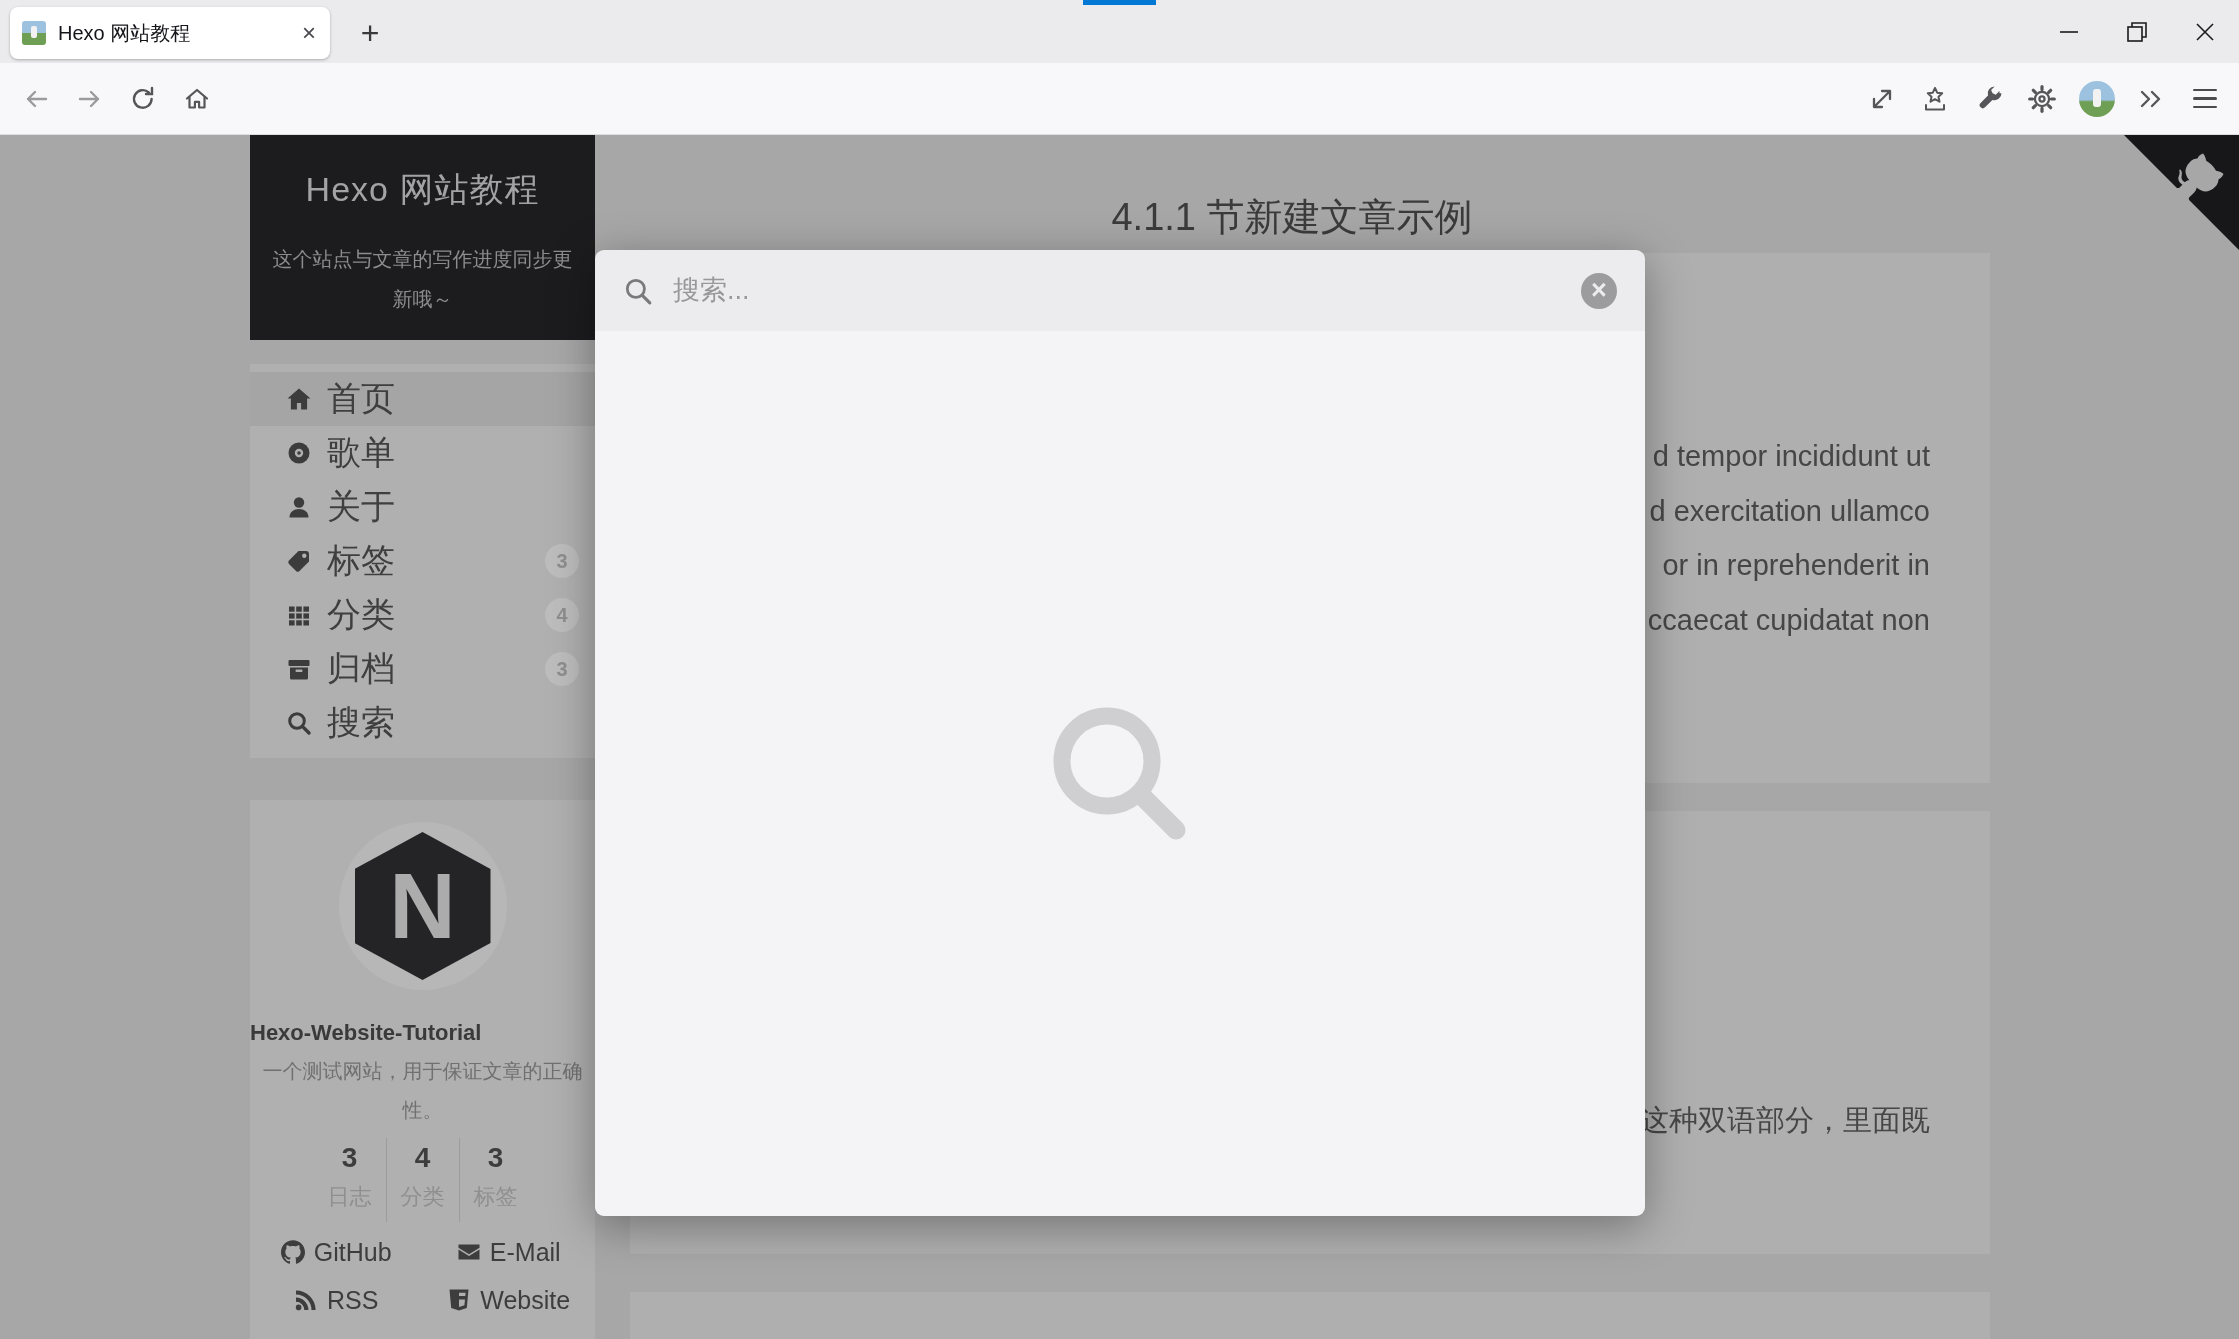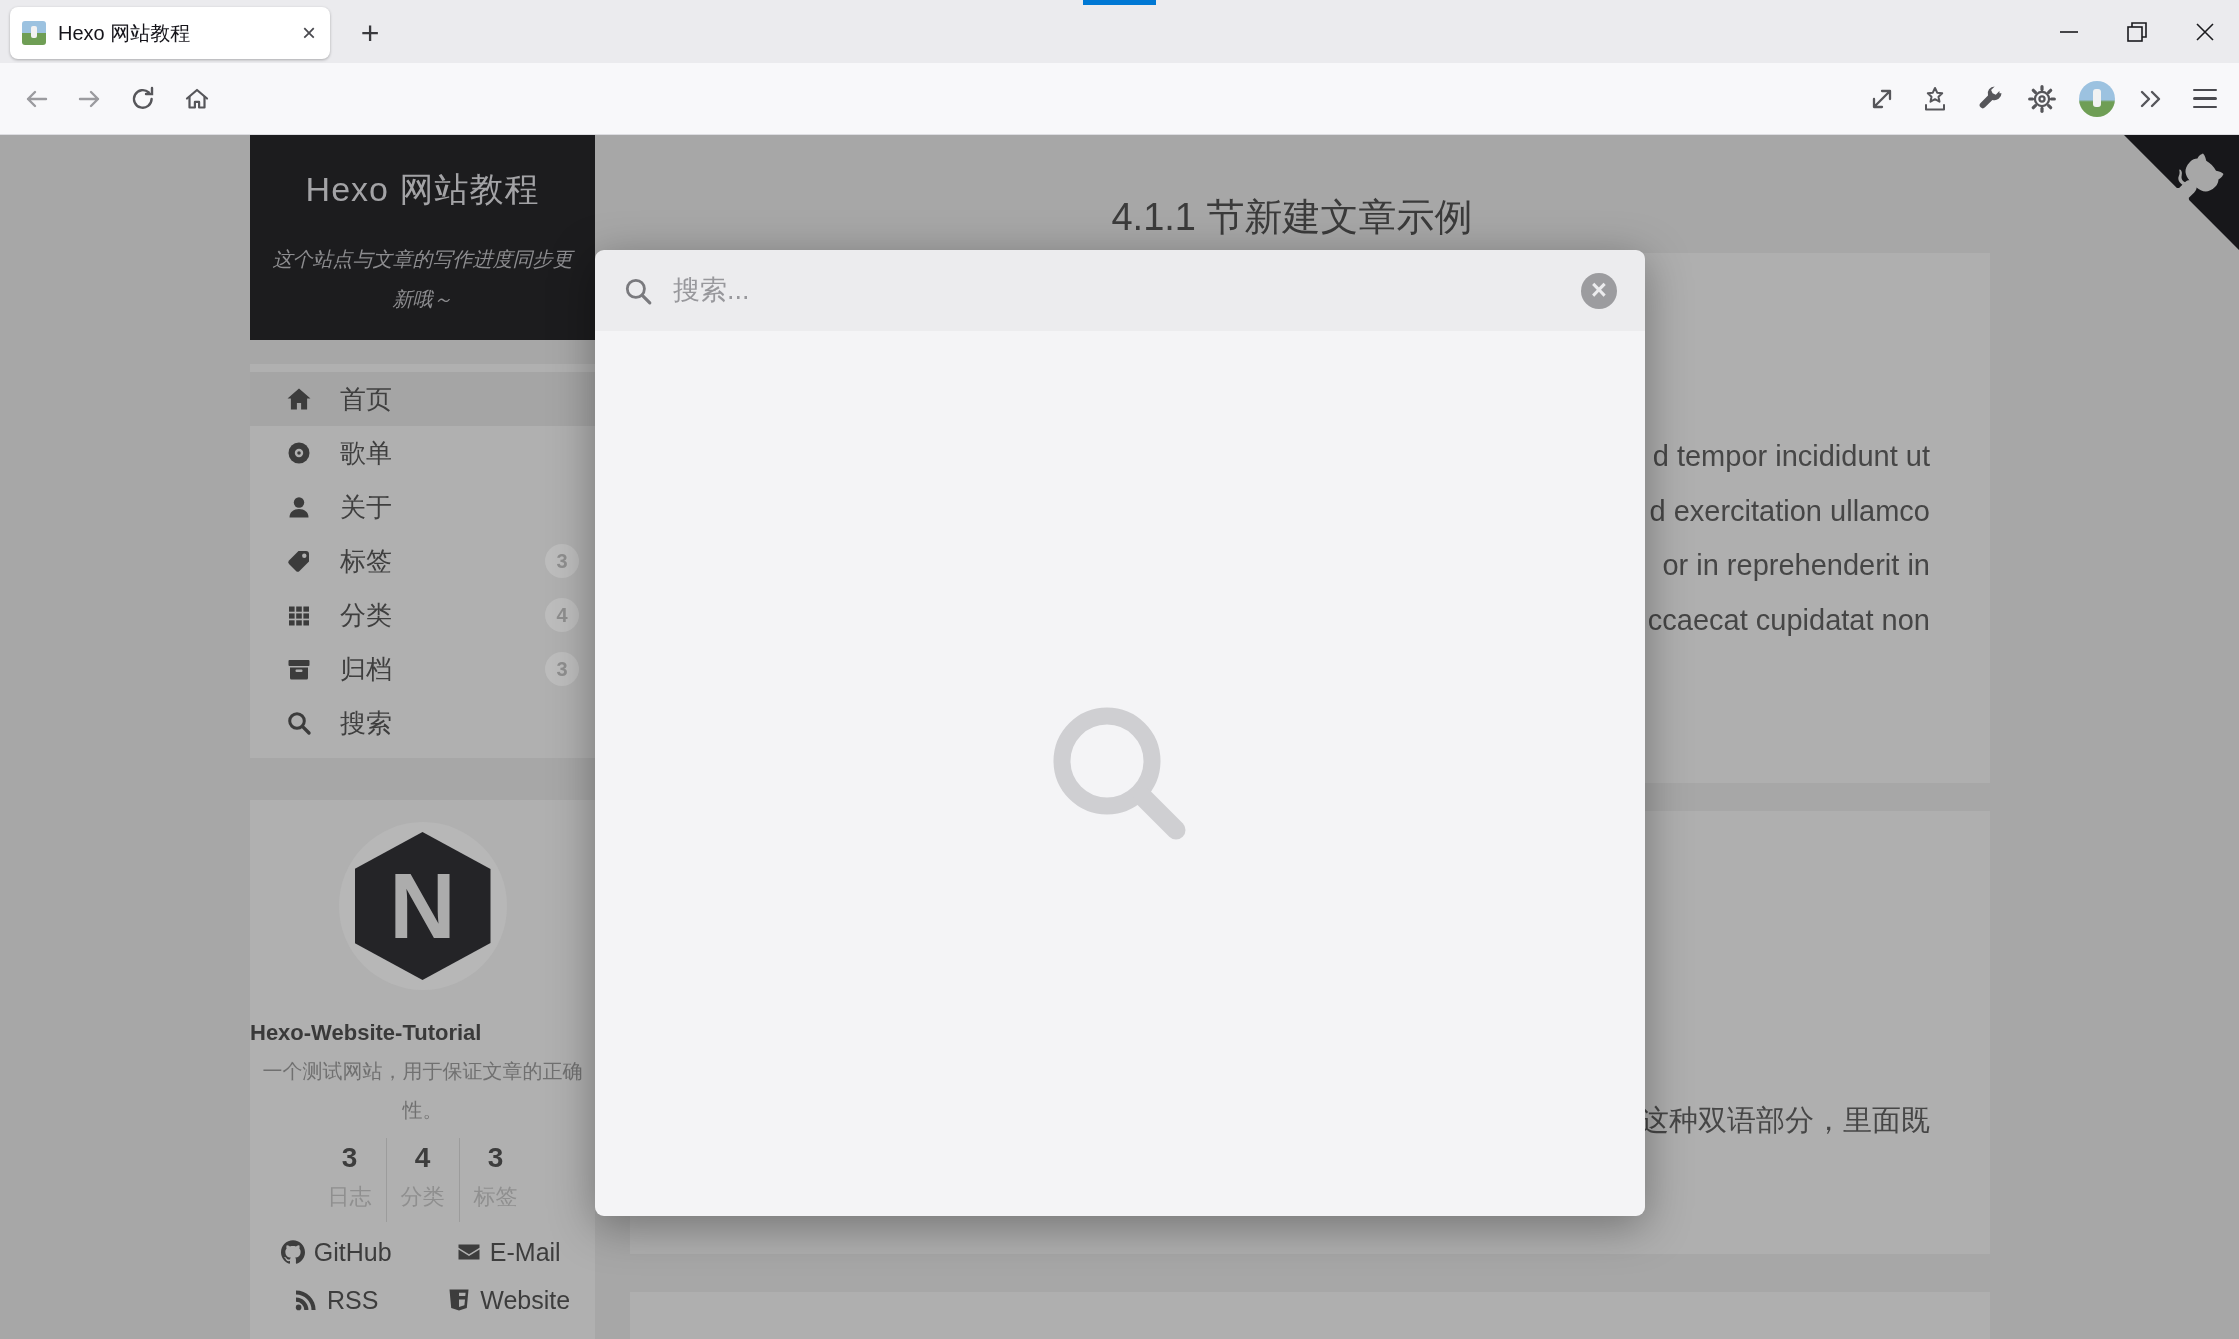--- a/index.html
+++ b/index.html
@@ -34,27 +34,27 @@
   .avatar-btn::after{content:"";position:absolute;left:14px;top:8px;width:8px;height:18px;background:#f2f2f2;border-radius:3px;}
   .hamburger{display:flex;flex-direction:column;gap:6px;}
   .hamburger span{display:block;width:24px;height:2.6px;background:#4a4a4f;border-radius:2px;}
 
   
   .page{position:absolute;top:135px;left:0;right:0;bottom:0;background:#a7a7a7;overflow:hidden;}
 
   .site-header{position:absolute;left:250px;top:0;width:345px;height:205px;background:#1c1c1e;
                display:flex;flex-direction:column;align-items:center;justify-content:flex-start;}
   .site-title{margin-top:32px;font-size:34px;color:#a3a3a6;letter-spacing:1px;}
-  .site-subtitle{margin-top:26px;width:304px;text-align:center;font-size:20px;line-height:40px;color:#8c8c8f;font-style:italic;}
+  .site-subtitle{margin-top:26px;width:304px;text-align:center;font-size:20px;line-height:40px;color:#8c8c8f;}
 
   .nav{position:absolute;left:250px;top:229px;width:345px;background:#b0b0b0;padding:8px 0;}
   .nav-item{position:relative;height:54px;display:flex;align-items:center;padding-left:36px;box-sizing:border-box;}
   .nav-item.active{background:#a5a5a5;}
   .nav-ic{width:26px;height:26px;flex:none;}
-  .nav-label{margin-left:28px;font-size:26px;color:#3f3f3f;}
+  .nav-label{margin-left:15px;font-size:34px;color:#3f3f3f;}
   .badge{position:absolute;right:16px;top:50%;transform:translateY(-50%);width:34px;height:34px;border-radius:50%;
          background:#bdbdbd;color:#8e8e8e;font-size:20px;font-weight:bold;display:flex;align-items:center;justify-content:center;}
 
   .profile{position:absolute;left:250px;top:665px;width:345px;height:539px;background:#b0b0b0;}
   .avatar-big{position:absolute;left:50%;top:22px;transform:translateX(-50%);width:168px;height:168px;border-radius:50%;
               background:#b7b7b7;display:flex;align-items:center;justify-content:center;}
   .hexagon{width:136px;height:148px;background:#242427;clip-path:polygon(50% 0,100% 25%,100% 75%,50% 100%,0 75%,0 25%);
            display:flex;align-items:center;justify-content:center;}
   .hexagon span{font-size:92px;font-weight:bold;color:#acacac;line-height:1;}
   .profile-name{position:absolute;left:0;right:0;top:220px;font-size:22px;font-weight:bold;color:#3a3a3a;}

